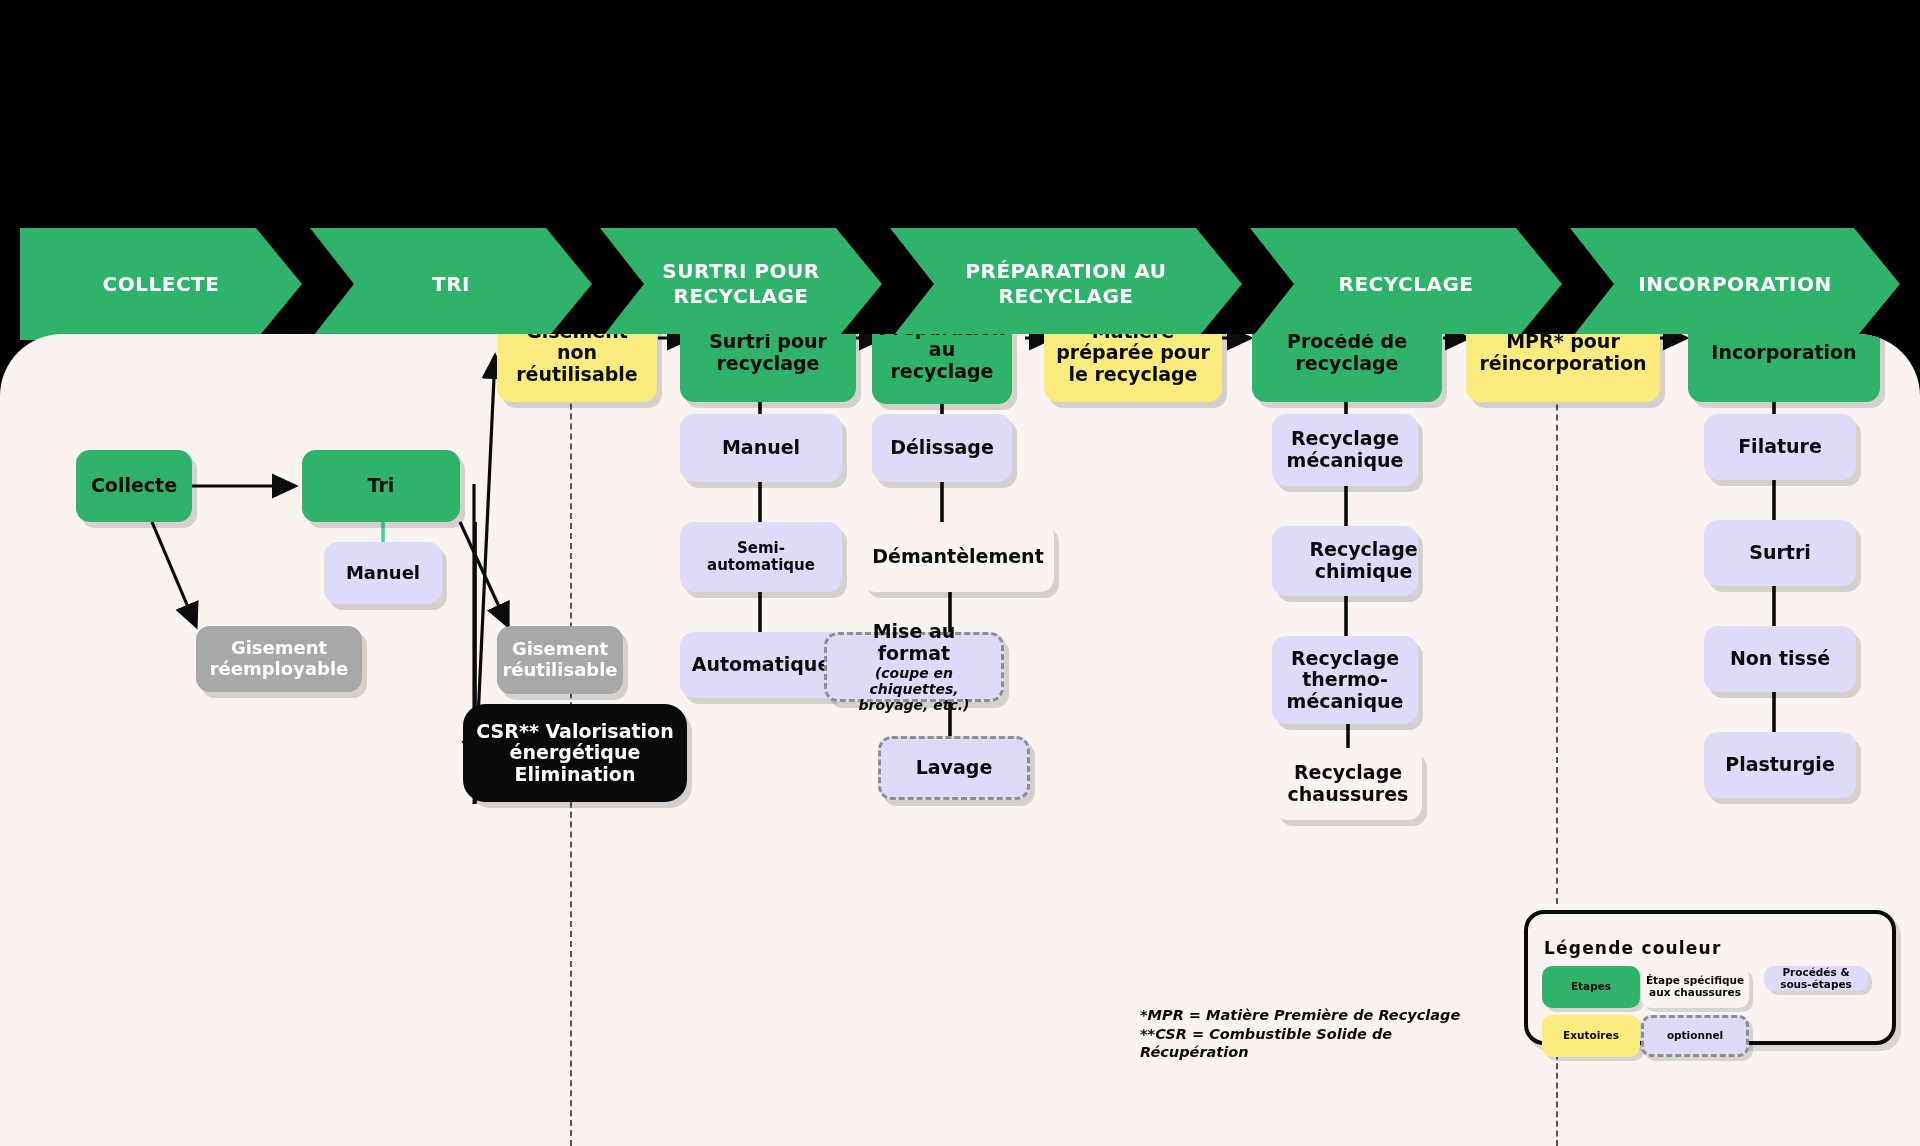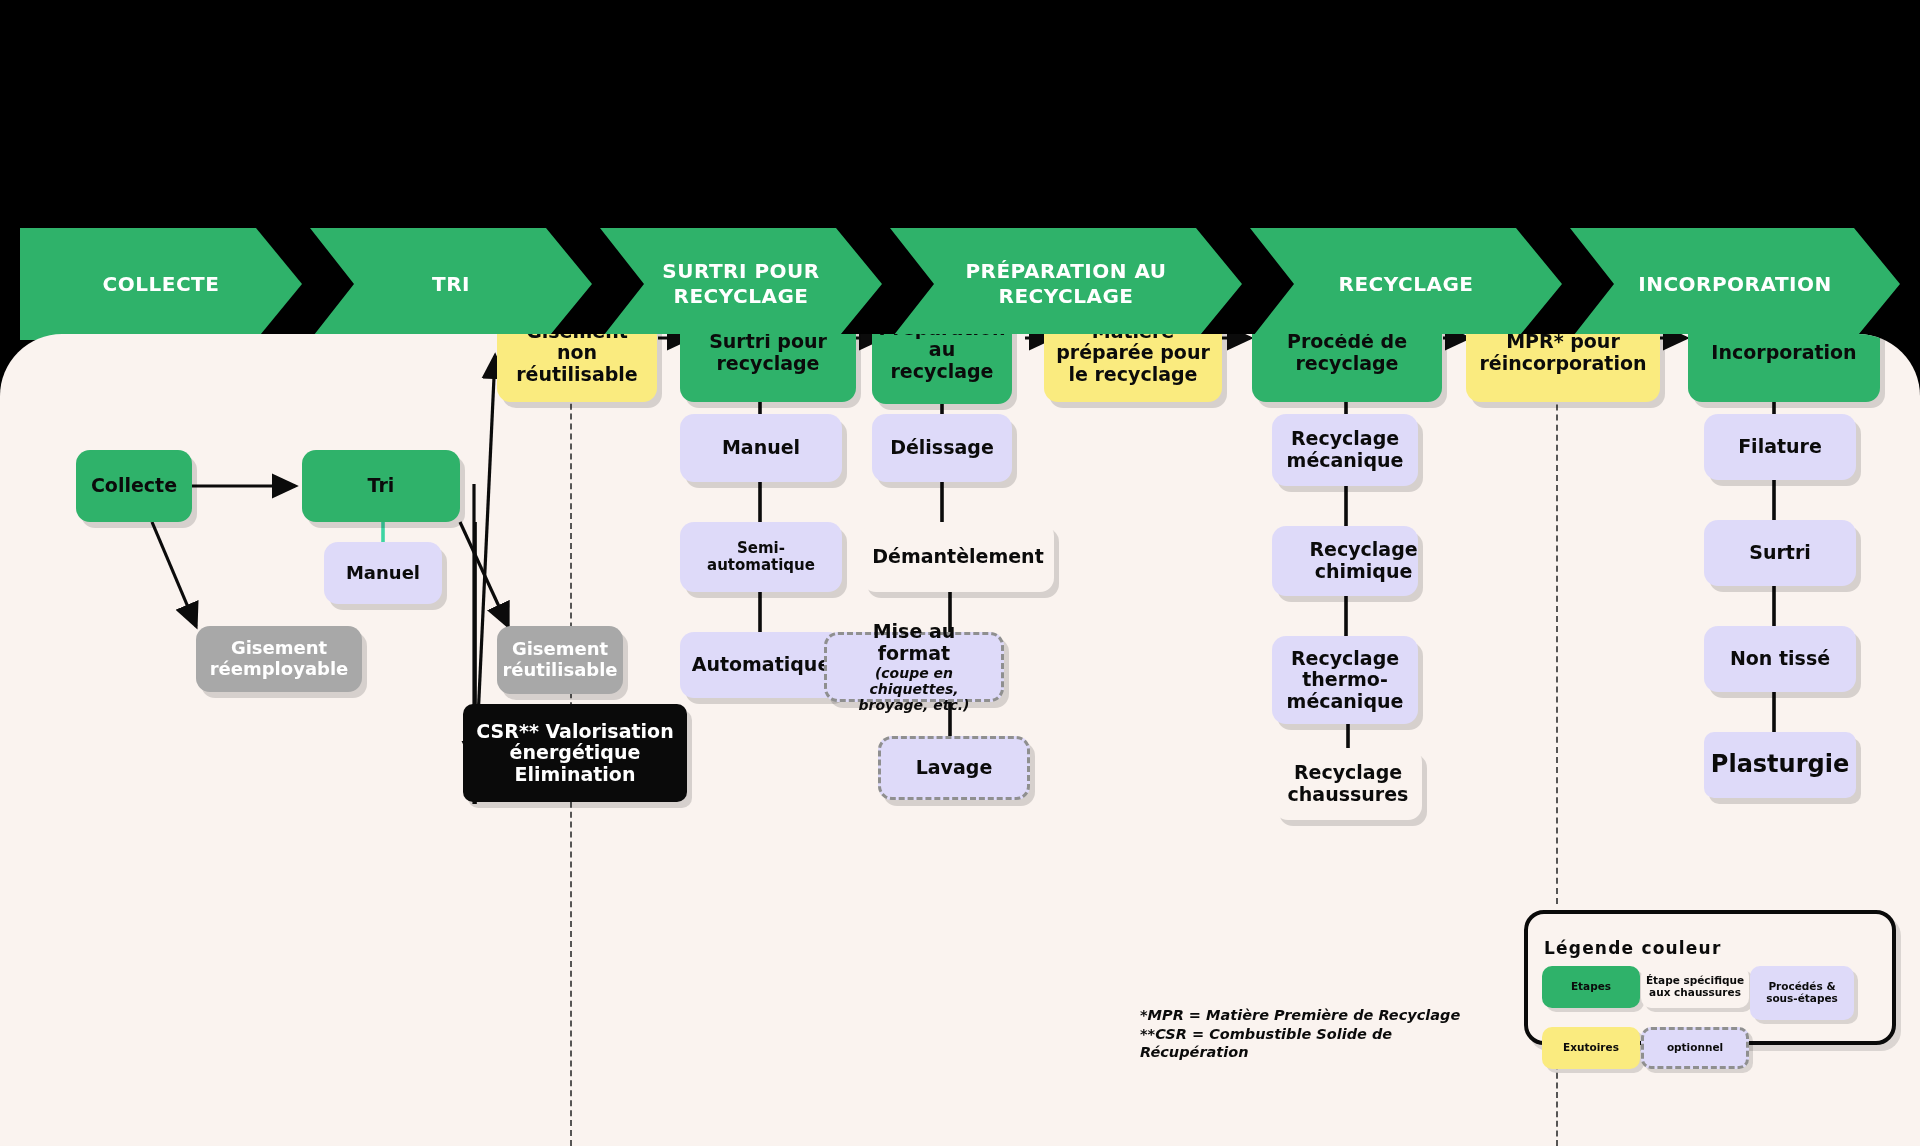--- a/index.html
+++ b/index.html
@@ -38,21 +38,21 @@
     position:absolute;box-sizing:border-box;border-radius:14px;
     display:flex;flex-direction:column;align-items:center;justify-content:center;
     text-align:center;font-weight:800;color:#0b0b0b;
     box-shadow:5px 6px 0 rgba(0,0,0,.14);
     padding:6px 8px;line-height:1.14;
   }
   .n-green{background:#2FB26A;}
   .n-yellow{background:#FAEB7F;}
   .n-purple{background:#DEDAF9;}
   .n-grey{background:#A8A8A8;color:#fff;}
-  .n-black{background:#0A0A0A;color:#fff;border-radius:10px;}
+  .n-black{background:#0A0A0A;color:#fff;border-radius:22px;}
   .n-cream{background:#FAF3EF;}
   .n-dashed{border:3px dashed #8f8f8f;}
   .sub{display:block;font-size:14px;font-style:italic;font-weight:800;line-height:1.12;margin-top:2px;}
 
   
   #wires{position:absolute;left:0;top:0;width:1920px;height:812px;pointer-events:none;}
 
   
   #legend{
     position:absolute;left:1524px;top:910px;width:372px;height:135px;
@@ -61,21 +61,21 @@
   }
   #legend h4{margin:0 0 8px 2px;font-size:17px;font-weight:800;letter-spacing:1.2px;color:#0b0b0b;}
   .lrow{display:flex;gap:1px;margin-bottom:7px;}
   .lchip{
     box-sizing:border-box;border-radius:10px;display:flex;align-items:center;justify-content:center;
     text-align:center;font-size:10.5px;font-weight:800;color:#0b0b0b;line-height:1.14;padding:2px 4px;
     box-shadow:4px 4px 0 rgba(0,0,0,.13);
   }
   .lchip.w1{width:98px;height:42px;}
   .lchip.w2{width:108px;height:42px;}
-  .lchip.w3{width:104px;height:54px;}
+  .lchip.w3{width:104px;height:25px;margin-left:14px;}
 
   
   #footnote{
     position:absolute;left:1140px;top:1006px;width:330px;
     font-size:14.5px;font-style:italic;font-weight:800;color:#0b0b0b;line-height:1.28;
     white-space:pre-line;
   }
 </style>
 </head>
 <body>
@@ -264,21 +264,21 @@
     </div>
     <div class="node n-purple" style="left:1704px;top:80px;width:152px;height:66px;font-size:19px;">
       <span>Filature</span>
     </div>
     <div class="node n-purple" style="left:1704px;top:186px;width:152px;height:66px;font-size:19px;">
       <span>Surtri</span>
     </div>
     <div class="node n-purple" style="left:1704px;top:292px;width:152px;height:66px;font-size:19px;">
       <span>Non tissé</span>
     </div>
-    <div class="node n-purple" style="left:1704px;top:398px;width:152px;height:66px;font-size:24px;border-radius:10px;">
+    <div class="node n-purple" style="left:1704px;top:398px;width:152px;height:66px;font-size:19px;">
       <span>Plasturgie</span>
     </div>
 
   </div>
 
   <div id="footnote">*MPR = Matière Première de Recyclage
 **CSR = Combustible Solide de Récupération</div>
 
   <div id="legend">
     <h4>Légende couleur</h4>

